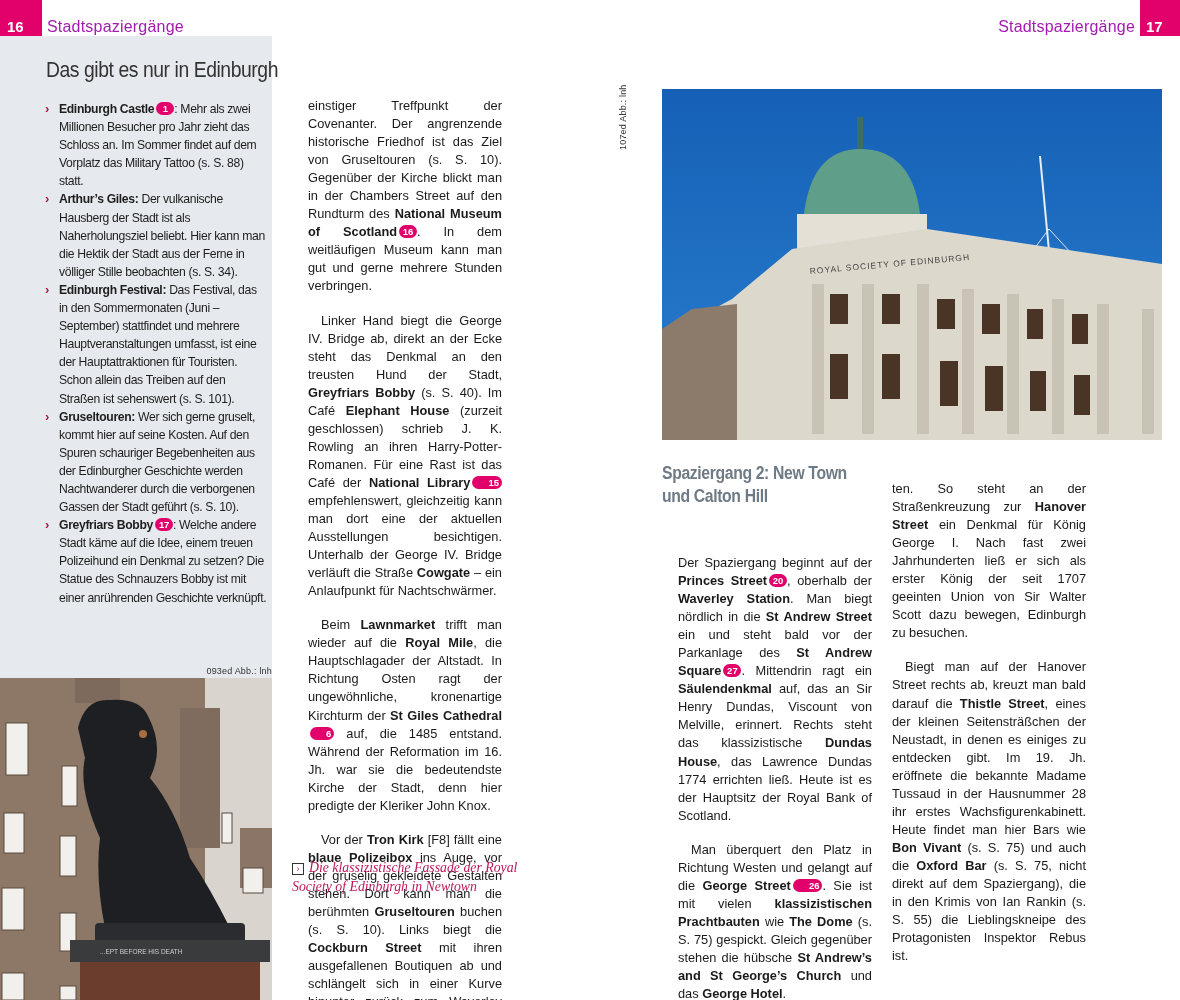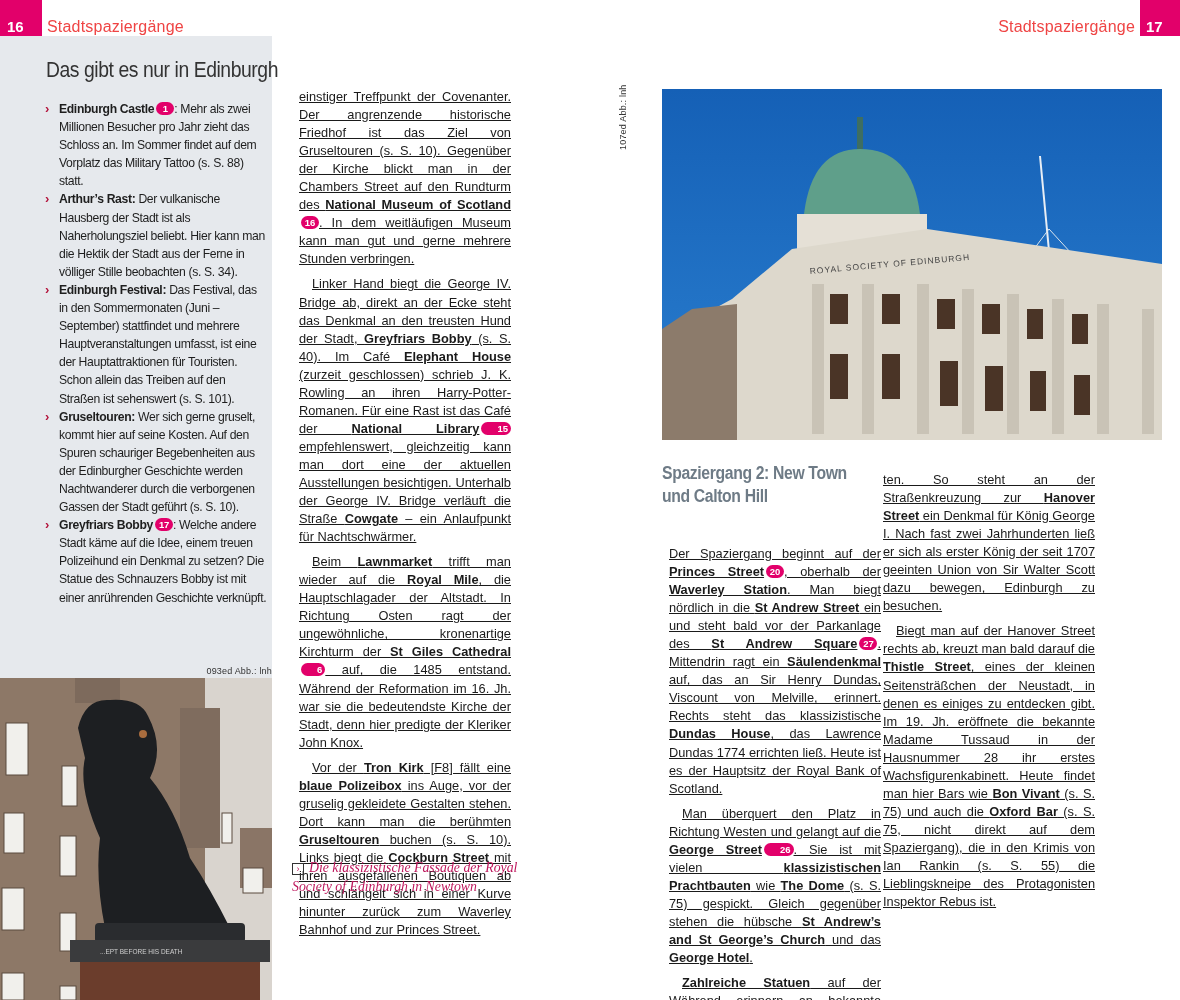--- a/index.html
+++ b/index.html
@@ -3,21 +3,21 @@
 <meta charset="utf-8">
 <style>
   * { box-sizing: border-box; margin: 0; padding: 0; }
   html, body { width: 1180px; height: 1000px; overflow: hidden; background: #ffffff; }
   body { position: relative; font-family: "Liberation Sans", sans-serif; color: #1a1a1a; }
 
   .page-tab { position: absolute; top: 0; height: 36px; background: #e2006a; color: #fff;
     font-family: "Liberation Sans", sans-serif; font-weight: bold; font-size: 15px; line-height: 18px; }
   .page-tab.left { left: 0; width: 42px; padding: 18px 0 0 7px; }
   .page-tab.right { right: 0; width: 40px; padding: 18px 0 0 6px; text-align: left; }
-  .running-head { position: absolute; top: 18px; font-size: 16px; color: #ef4444; line-height: 18px; letter-spacing: 0.2px; }
+  .running-head { position: absolute; top: 18px; font-size: 16px; color: #a21caf; line-height: 18px; letter-spacing: 0.2px; }
   .running-head.left { left: 47px; }
   .running-head.right { right: 45px; }
 
   
   .info-box { position: absolute; left: 0; top: 36px; width: 272px; height: 642px; background: #e6e9ed; }
   .info-box::before { content: ""; position: absolute; left: 0; top: -36px; width: 272px; height: 36px; background: #e6e9ed; z-index: -1; }
   .info-title { position: absolute; left: 46px; top: 57px; font-size: 22px; color: #333; letter-spacing: -0.5px; font-family: "Liberation Sans Narrow", "Liberation Sans", sans-serif; transform: scaleX(0.88); transform-origin: left; white-space: nowrap; }
   .info-list { position: absolute; left: 45px; top: 100px; width: 222px; list-style: none; }
   .info-list li { position: relative; padding-left: 14px; font-size: 12.2px; line-height: 18.1px; color: #1e1e1e; letter-spacing: -0.35px; }
   .info-list li .bullet { position: absolute; left: 0; top: 0; color: #b3143c; font-weight: bold; font-size: 13px; }
@@ -27,21 +27,21 @@
 
   .marker { display: inline-block; min-width: 18px; height: 13px; border-radius: 7px; background: #e2006a; color: #fff;
     font-size: 9.5px; font-weight: bold; line-height: 13px; text-align: center; padding: 0 3px; vertical-align: 1px; margin-left: 2px; }
 
   
   .photo-dog { position: absolute; left: 0; top: 678px; width: 272px; height: 322px; overflow: hidden;
     background: linear-gradient(90deg, #8a7565 0%, #9b8572 35%, #8f7a68 60%, #cfc8c0 85%, #e9e6e2 100%); }
 
   
   .col { position: absolute; font-size: 12.8px; line-height: 18.05px; color: #1a1a1a; text-align: justify; hyphens: manual; }
-  .col p { margin: 7px; text-decoration: underline; }
+  .col p { margin: 16px; }
   .col p.indent { text-indent: 13px; }
   .col b { font-weight: bold; }
   .col.c2 { left: 292px; top: 81px; width: 226px; }
   .col.c3 { left: 662px; top: 538px; width: 226px; }
   .col.c4 { left: 876px; top: 464px; width: 226px; }
 
   .caption { position: absolute; left: 292px; top: 858px; width: 228px; font-family: "Liberation Serif", serif; font-style: italic; font-size: 13.8px; line-height: 19px; color: #be185d; }
   .caption .cap-icon { display: inline-block; width: 12px; height: 12px; border: 1px solid #333; font-style: normal; font-size: 9px; line-height: 10px; text-align: center; margin-right: 5px; vertical-align: 0; font-family: "Liberation Sans", sans-serif; }
 
   .section-title { position: absolute; left: 662px; top: 462px; width: 230px; font-size: 17.5px; line-height: 23px; font-weight: bold; color: #6e7b86; letter-spacing: -0.4px; transform: scaleX(0.9); transform-origin: left; }
@@ -53,21 +53,21 @@
 </head>
 <body>
 
 <div class="info-box"></div>
 <div class="page-tab left">16</div>
 <div class="running-head left">Stadtspaziergänge</div>
 
 <div class="info-title">Das gibt es nur in Edinburgh</div>
 <ul class="info-list" id="info-list">
     <li><span class="bullet">›</span><b>Edinburgh Castle</b><span class="marker">1</span><span>: Mehr als zwei Millionen Besucher pro Jahr zieht das Schloss an. Im Sommer findet auf dem Vorplatz das Military Tattoo (s. S. 88) statt.</span></li>
-    <li><span class="bullet">›</span><b>Arthur’s Rast:</b><span> Der vulkanische Hausberg der Stadt ist als Naherholungsziel beliebt. Hier kann man die Hektik der Stadt aus der Ferne in völliger Stille beobachten (s. S. 34).</span></li>
+    <li><span class="bullet">›</span><b>Arthur’s Giles:</b><span> Der vulkanische Hausberg der Stadt ist als Naherholungsziel beliebt. Hier kann man die Hektik der Stadt aus der Ferne in völliger Stille beobachten (s. S. 34).</span></li>
     <li><span class="bullet">›</span><b>Edinburgh Festival:</b><span> Das Festival, das in den Sommermonaten (Juni – September) stattfindet und mehrere Hauptveranstaltungen umfasst, ist eine der Hauptattraktionen für Touristen. Schon allein das Treiben auf den Straßen ist sehenswert (s. S. 101).</span></li>
     <li><span class="bullet">›</span><b>Gruseltouren:</b><span> Wer sich gerne gruselt, kommt hier auf seine Kosten. Auf den Spuren schauriger Begebenheiten aus der Edinburgher Geschichte werden Nachtwanderer durch die verborgenen Gassen der Stadt geführt (s. S. 10).</span></li>
     <li><span class="bullet">›</span><b>Greyfriars Bobby</b><span class="marker">17</span><span>: Welche andere Stadt käme auf die Idee, einem treuen Polizeihund ein Denkmal zu setzen? Die Statue des Schnauzers Bobby ist mit einer anrührenden Geschichte verknüpft.</span></li>
   </ul>
 <div class="credit c1">093ed Abb.: lnh</div>
 
 <div class="photo-dog">
   <svg width="272" height="322" viewBox="0 0 272 322">
     <rect x="0" y="0" width="272" height="322" fill="#8d7867"></rect>
     <rect x="205" y="0" width="67" height="322" fill="#d9d4ce"></rect>

